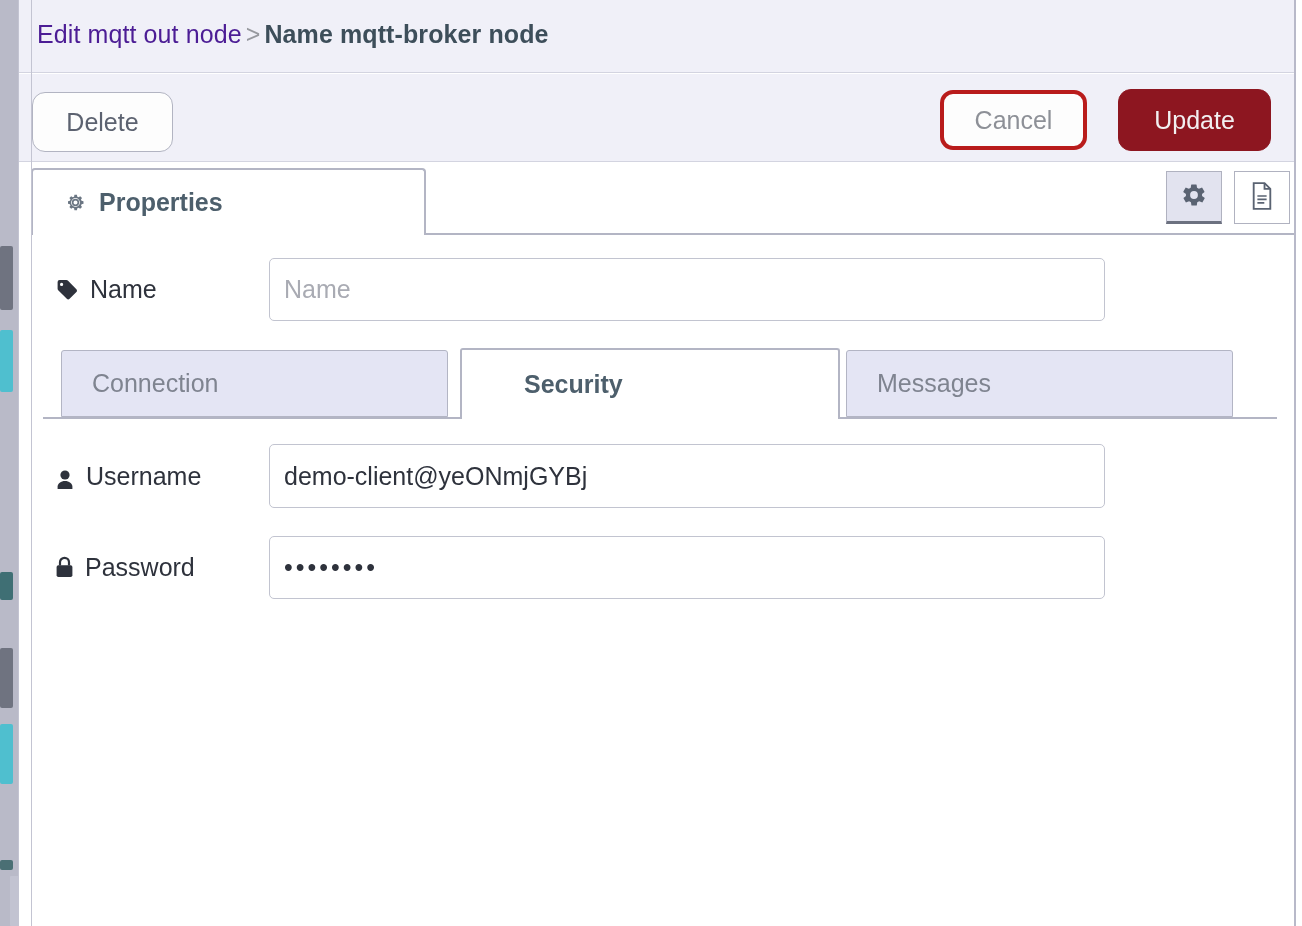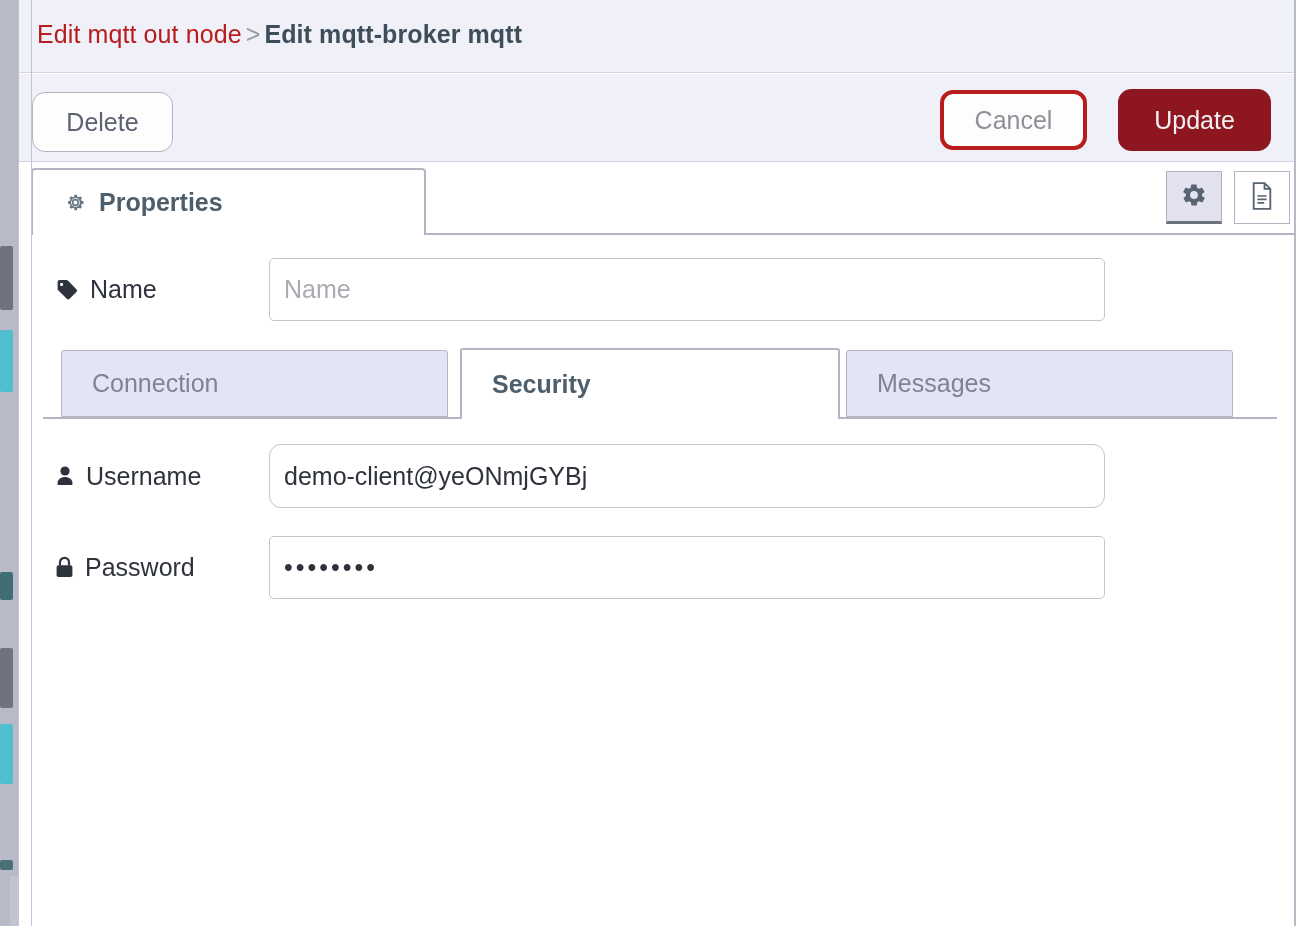--- a/index.html
+++ b/index.html
@@ -73,21 +73,21 @@
     border-bottom: 1px solid #d3d4e0;
     box-sizing: border-box;
   }
   .breadcrumb {
     position: absolute;
     left: 18px; top: 20px;
     font-size: 25px;
     letter-spacing: 0.1px;
     white-space: nowrap;
   }
-  .crumb-prev { color: #b91c1c; }
+  .crumb-prev { color: #4c1d95; }
   .crumb-sep  { color: #97999f; padding: 0 4px; }
   .crumb-cur  { color: #3d4e5a; font-weight: bold; }
 
   
   .dlg-buttonbar {
     position: absolute;
     left: 0; top: 74px;
     right: 0; height: 88px;
     background: #f0f0f8;
     border-bottom: 1px solid #d3d4e0;
@@ -222,25 +222,25 @@
     padding: 0 14px;
     outline: none;
   }
   .form-input::placeholder { color: #a9abb3; }
 
   .row-name  { left: 36px; top: 22px; }
   .row-user  { left: 36px; top: 208px; }
   .row-pass  { left: 36px; top: 300px; }
 
   .row-name .form-label  { width: 214px; }
-  .row-user .form-label  { width: 214px; }
+  .row-user .form-label  { width: 214px; align-items: flex-end; }
   .row-pass .form-label  { width: 214px; }
 
   .input-name { width: 836px; height: 63px; }
-  .input-user { width: 836px; height: 64px; border-radius: 12px; }
+  .input-user { width: 836px; height: 64px; }
   .input-pass { width: 836px; height: 63px; letter-spacing: 3px; }
 
   
   .subtabs {
     position: absolute;
     left: 24px; top: 112px;
     width: 1234px; height: 72px;
   }
   .subtabs-baseline {
     position: absolute;
@@ -267,20 +267,21 @@
     background: #e4e5f4;
     border: 1px solid #b3b5c4;
   }
   .subtab.inactive .subtab-label { color: #7f8490; }
   .subtab.active {
     background: #ffffff;
     border: 2px solid #b3b5c4;
     border-bottom: none;
     top: 0px;
     height: 71px;
+    padding-left: 32px;
   }
   .subtab.active .subtab-label {
     color: #4d5f6c;
     font-weight: bold;
   }
   .subtab-connection { left: 18px;  width: 387px; }
   .subtab-security   { left: 417px; width: 380px; }
   .subtab-messages   { left: 803px; width: 387px; }
 </style>
 </head>
@@ -296,21 +297,21 @@
     <div class="node-sliver" style="top:724px;height:60px;background:#4fbfcf;"></div>
     <div class="node-sliver" style="top:860px;height:10px;background:#4a6f74;"></div>
   </div>
   <div class="strip-gap"></div>
   <div class="scroll-thumb" style="top:876px;height:50px;"></div>
 
   <div class="dialog">
 
     <div class="dlg-header">
       <div class="breadcrumb">
-        <span class="crumb-prev">Edit mqtt out node</span><span class="crumb-sep">&gt;</span><span class="crumb-cur">Edit mqtt-broker mqtt</span>
+        <span class="crumb-prev">Edit mqtt out node</span><span class="crumb-sep">&gt;</span><span class="crumb-cur">Name mqtt-broker node</span>
       </div>
     </div>
 
     <div class="dlg-buttonbar">
       <button class="btn btn-delete">Delete</button>
       <button class="btn btn-cancel">Cancel</button>
       <button class="btn btn-update">Update</button>
     </div>
 
     <div class="tabrow">

